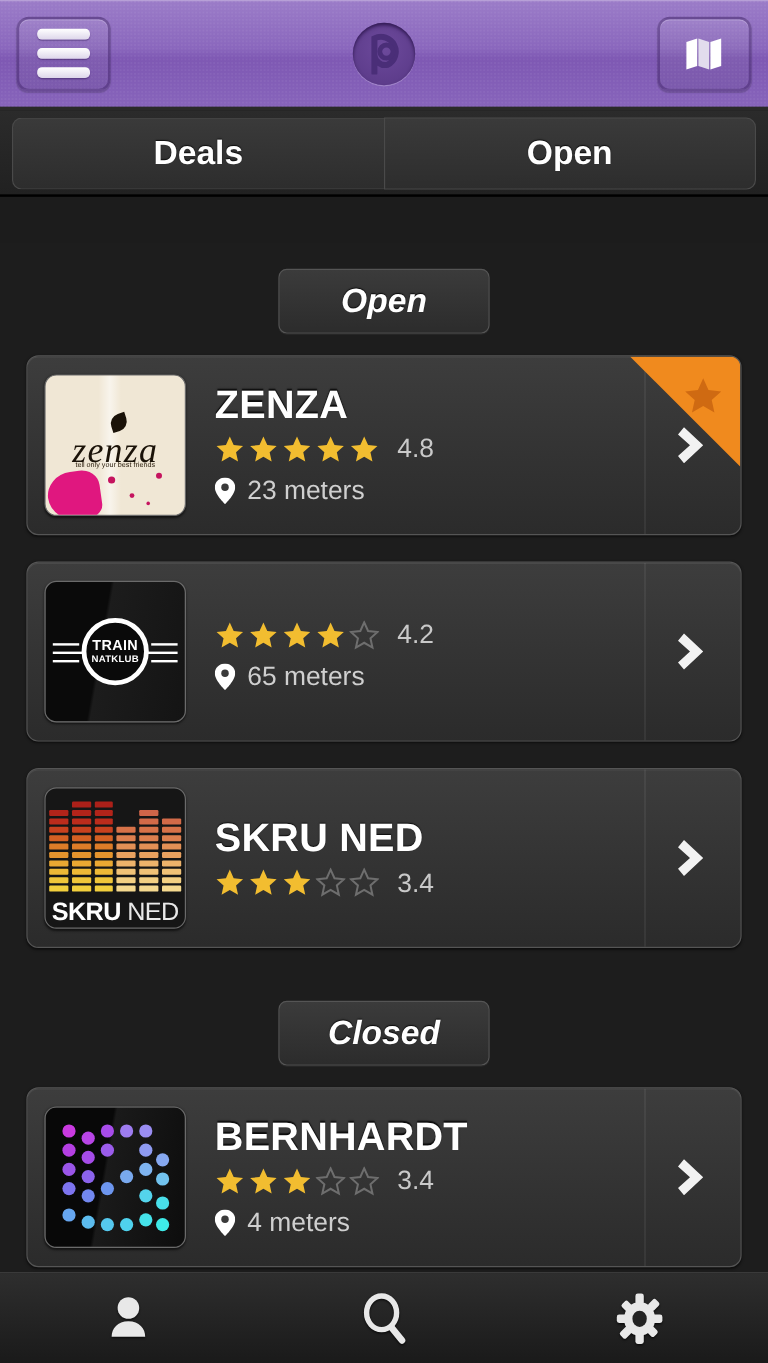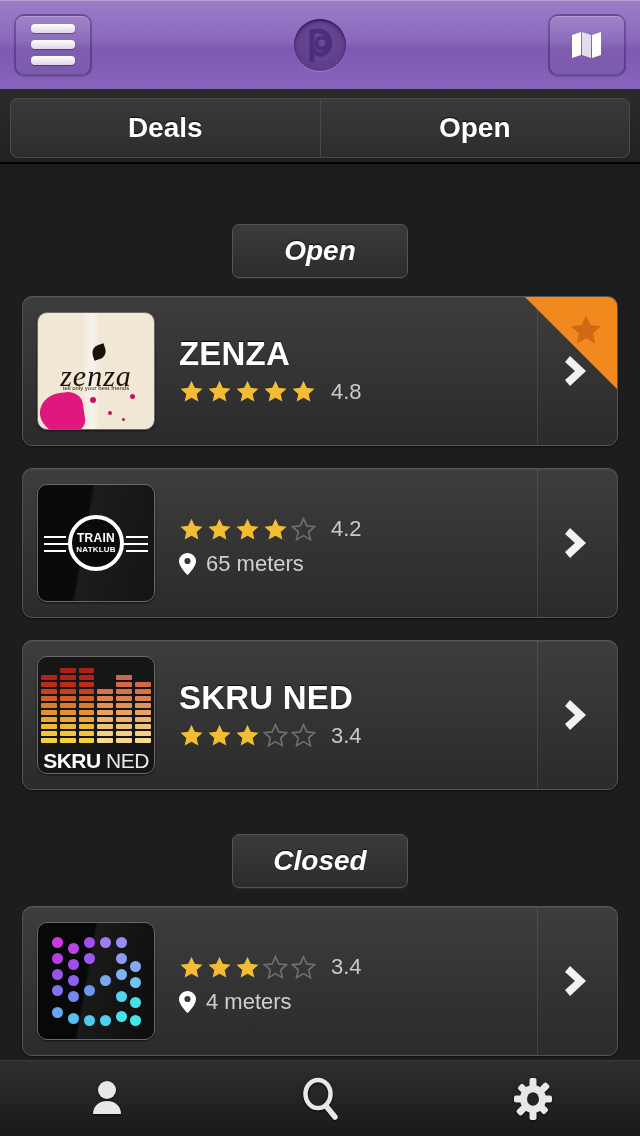--- a/index.html
+++ b/index.html
@@ -275,20 +275,27 @@
                 <path d="M12 1.6l3.1 6.9 7.5.8-5.6 5 1.6 7.4L12 17.9 5.4 21.7 7 14.3l-5.6-5 7.5-.8z" fill="#f2bd30"></path>
               </svg>
             <svg class="star" viewBox="0 0 24 24">
                 <path d="M12 1.6l3.1 6.9 7.5.8-5.6 5 1.6 7.4L12 17.9 5.4 21.7 7 14.3l-5.6-5 7.5-.8z" fill="#f2bd30"></path>
               </svg>
             <svg class="star" viewBox="0 0 24 24">
                 <path d="M12 1.6l3.1 6.9 7.5.8-5.6 5 1.6 7.4L12 17.9 5.4 21.7 7 14.3l-5.6-5 7.5-.8z" fill="#f2bd30"></path>
               </svg>
           </span>
           <span class="rating-val">4.8</span>
+        </div>
+        <div class="dist-row">
+          <svg class="pin" viewBox="0 0 17 22">
+              <path d="M8.5 0C3.8 0 0 3.7 0 8.2 0 14 8.5 22 8.5 22S17 14 17 8.2C17 3.7 13.2 0 8.5 0z" fill="#fff"></path>
+              <circle cx="8.5" cy="8" r="3.1" fill="#3a3a3a"></circle>
+            </svg>
+          <span class="dist-txt">23 meters</span>
         </div>
       </div>
       <div class="chev-zone">
         <svg class="chev" viewBox="0 0 28 34">
             <path d="M6 2 L22 17 L6 32 L1 26 L11 17 L1 8 Z" fill="#f2f2f2"></path>
           </svg>
       </div>
       <div class="ribbon">
         <svg viewBox="0 0 24 24">
             <path d="M12 1.6l3.1 6.9 7.5.8-5.6 5 1.6 7.4L12 17.9 5.4 21.7 7 14.3l-5.6-5 7.5-.8z" fill="#cf6a12"></path>
@@ -475,20 +482,21 @@
         <span class="d" style="left:78px;top:68px;background:#54d4ec"></span>
         <span class="d" style="left:92px;top:74px;background:#49dfea"></span>
         <span class="d" style="left:14px;top:84px;background:#66a6f0"></span>
         <span class="d" style="left:30px;top:90px;background:#5cbcee"></span>
         <span class="d" style="left:46px;top:92px;background:#55c8ee"></span>
         <span class="d" style="left:62px;top:92px;background:#4fd2ed"></span>
         <span class="d" style="left:78px;top:88px;background:#45e2ea"></span>
         <span class="d" style="left:92px;top:92px;background:#3eeae8"></span>
       </div>
       <div class="card-body">
+        <div class="card-title">BERNHARDT</div>
         <div class="rating-row">
           <span class="stars">
             <svg class="star" viewBox="0 0 24 24">
                 <path d="M12 1.6l3.1 6.9 7.5.8-5.6 5 1.6 7.4L12 17.9 5.4 21.7 7 14.3l-5.6-5 7.5-.8z" fill="#f2bd30"></path>
               </svg>
             <svg class="star" viewBox="0 0 24 24">
                 <path d="M12 1.6l3.1 6.9 7.5.8-5.6 5 1.6 7.4L12 17.9 5.4 21.7 7 14.3l-5.6-5 7.5-.8z" fill="#f2bd30"></path>
               </svg>
             <svg class="star" viewBox="0 0 24 24">
                 <path d="M12 1.6l3.1 6.9 7.5.8-5.6 5 1.6 7.4L12 17.9 5.4 21.7 7 14.3l-5.6-5 7.5-.8z" fill="#f2bd30"></path>

